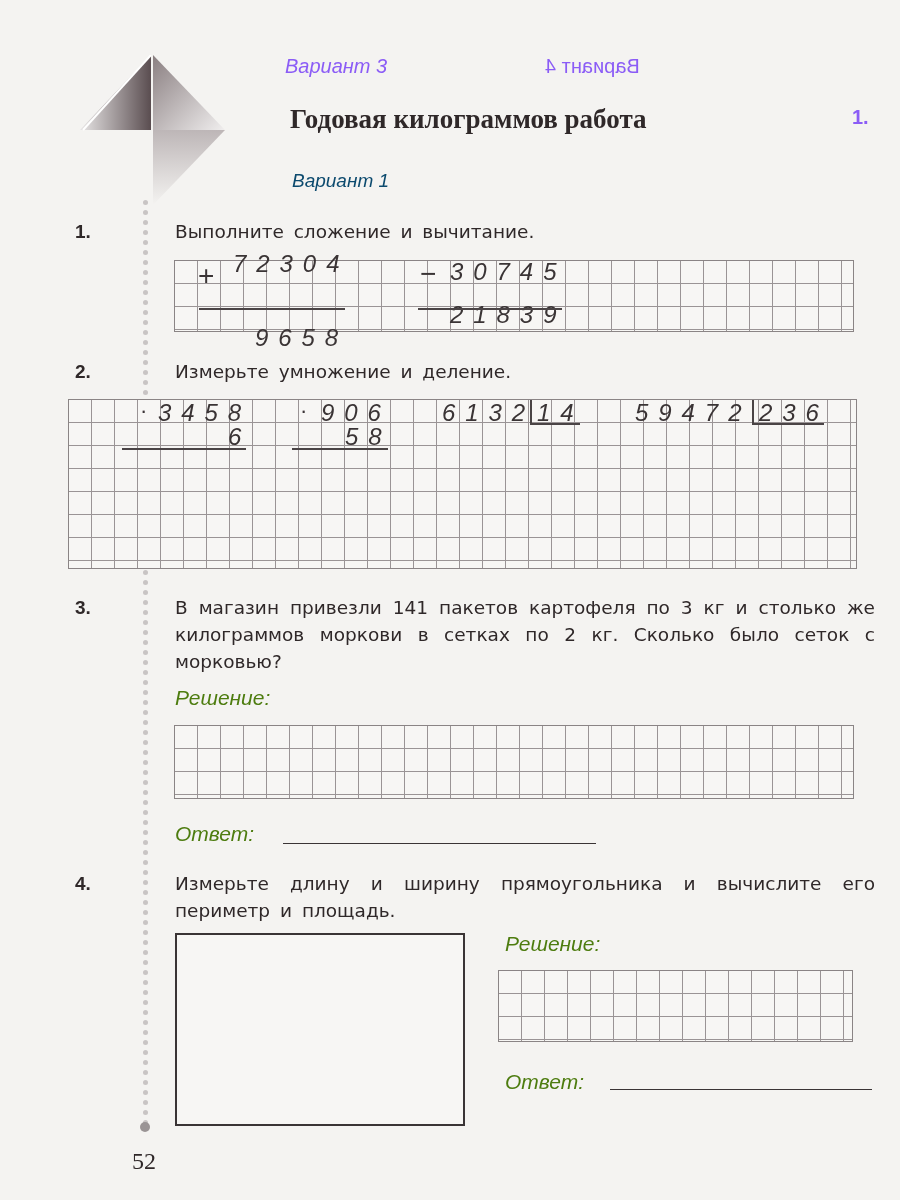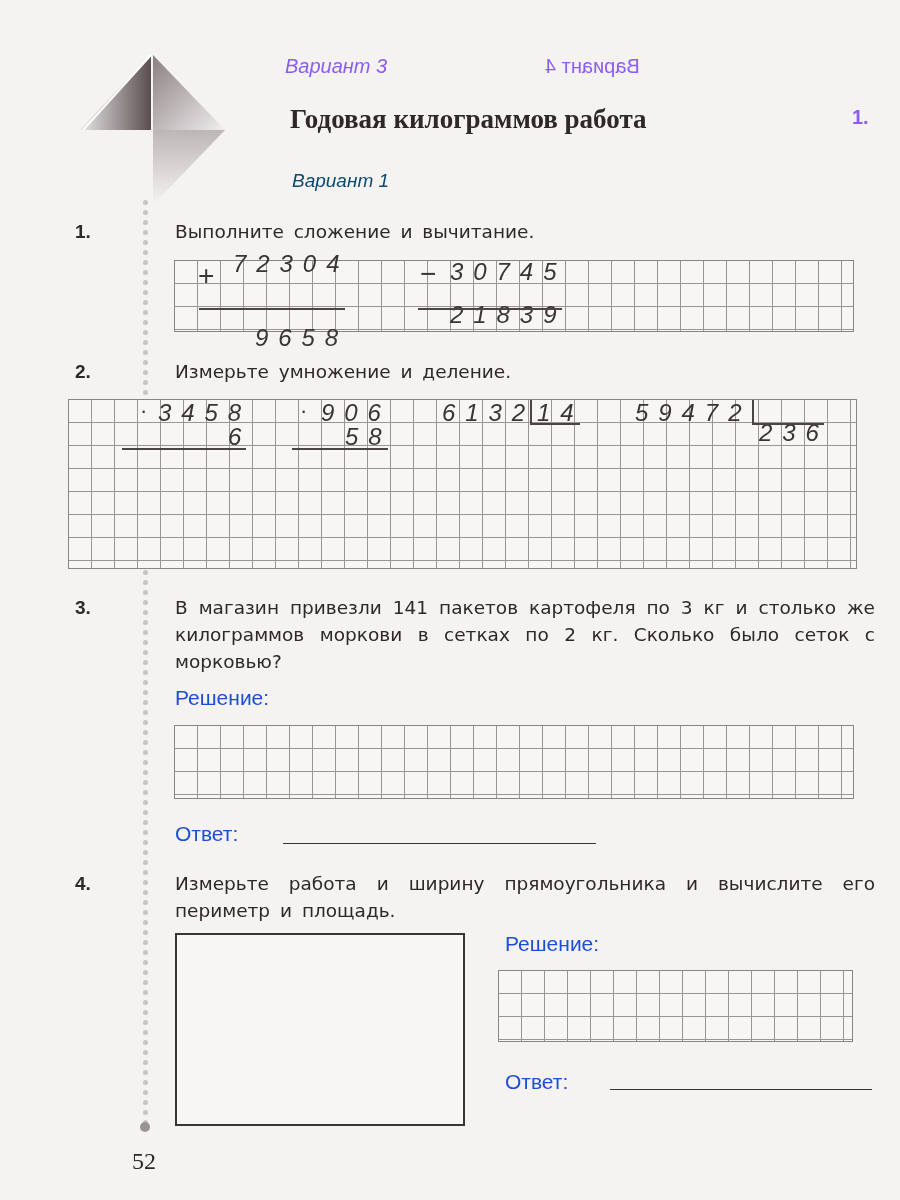--- a/index.html
+++ b/index.html
@@ -3,21 +3,21 @@
 <meta charset="utf-8">
 <style>
   html,body{margin:0;padding:0;}
   body{width:900px;height:1200px;background:#f4f3f1;position:relative;overflow:hidden;font-family:"DejaVu Sans",sans-serif;color:#2a2526;}
   .abs{position:absolute;}
   .ghost{color:#8b5cf6;font-family:"Liberation Sans",sans-serif;}
   .title{left:290px;top:104px;font-family:"Liberation Serif",serif;font-weight:bold;font-size:27px;color:#2f2829;}
   .variant{left:292px;top:170px;font-family:"Liberation Sans",sans-serif;font-style:italic;font-size:19px;color:#0c4a6e;}
   .num{font-family:"Liberation Sans",sans-serif;font-weight:bold;font-size:19px;color:#2f2829;}
   .task{font-family:"DejaVu Sans",sans-serif;font-size:18.5px;line-height:27px;color:#2f2829;word-spacing:4px;}
-  .label-it{font-family:"Liberation Sans",sans-serif;font-size:21px;color:#1d4ed8;}
+  .label-it{font-family:"Liberation Sans",sans-serif;font-style:italic;font-size:21px;color:#4d7c0f;}
   .grid{position:absolute;border:1px solid #8a8485;
     background-image:
       repeating-linear-gradient(to right, transparent 0, transparent 22px, #9a9495 22px, #9a9495 23px),
       repeating-linear-gradient(to bottom, transparent 0, transparent 22px, #9a9495 22px, #9a9495 23px);
     background-color:#f7f6f4;}
   .digits{position:absolute;font-family:"Liberation Sans",sans-serif;font-style:italic;font-size:24px;color:#3a3435;letter-spacing:0;}
   .digits span{display:inline-block;width:23.3px;text-align:center;}
   .uline{position:absolute;height:2px;background:#4a4445;}
   .vline{position:absolute;width:2px;background:#4a4445;}
   .dots{position:absolute;left:143px;width:6px;}
@@ -207,33 +207,33 @@
 <div class="vline" style="left:530px;top:400px;height:24px;"></div>
 <div class="digits" style="left:532px;top:399px;">
   <span>1</span><span>4</span>
 </div>
 <div class="uline" style="left:530px;top:423px;width:50px;"></div>
 
 <div class="digits" style="left:630px;top:399px;">
   <span>5</span><span>9</span><span>4</span><span>7</span><span>2</span>
 </div>
 <div class="vline" style="left:752px;top:400px;height:24px;"></div>
-<div class="digits" style="left:754px;top:399px;margin-top:20px;">
+<div class="digits" style="left:754px;top:399px;">
   <span>2</span><span>3</span><span>6</span>
 </div>
 <div class="uline" style="left:752px;top:423px;width:72px;"></div>
 
 <div class="abs num" style="left:75px;top:597px;">3.</div>
 <div class="abs task" style="left:175px;top:594px;width:700px;text-align:justify;">В магазин привезли 141 пакетов картофеля по 3 кг и столько же килограммов моркови в сетках по 2 кг. Сколько было сеток с морковью?</div>
 <div class="abs label-it" style="left:175px;top:686px;">Решение:</div>
 <div class="grid" style="left:174px;top:725px;width:678px;height:72px;"></div>
 <div class="abs label-it" style="left:175px;top:822px;">Ответ:</div>
 <div class="answer-line" style="left:283px;top:843px;width:313px;"></div>
 
 <div class="abs num" style="left:75px;top:873px;">4.</div>
-<div class="abs task" style="left:175px;top:870px;width:700px;text-align:justify;">Измерьте работа и ширину прямоугольника и вычислите его периметр и площадь.</div>
+<div class="abs task" style="left:175px;top:870px;width:700px;text-align:justify;">Измерьте длину и ширину прямоугольника и вычислите его периметр и площадь.</div>
 <div class="rect" style="left:175px;top:933px;width:286px;height:189px;"></div>
 <div class="abs label-it" style="left:505px;top:932px;">Решение:</div>
 <div class="grid" style="left:498px;top:970px;width:353px;height:70px;"></div>
 <div class="abs label-it" style="left:505px;top:1070px;">Ответ:</div>
 <div class="answer-line" style="left:610px;top:1089px;width:262px;"></div>
 
 <div class="abs pageno">52</div>
 
 </body></html>

